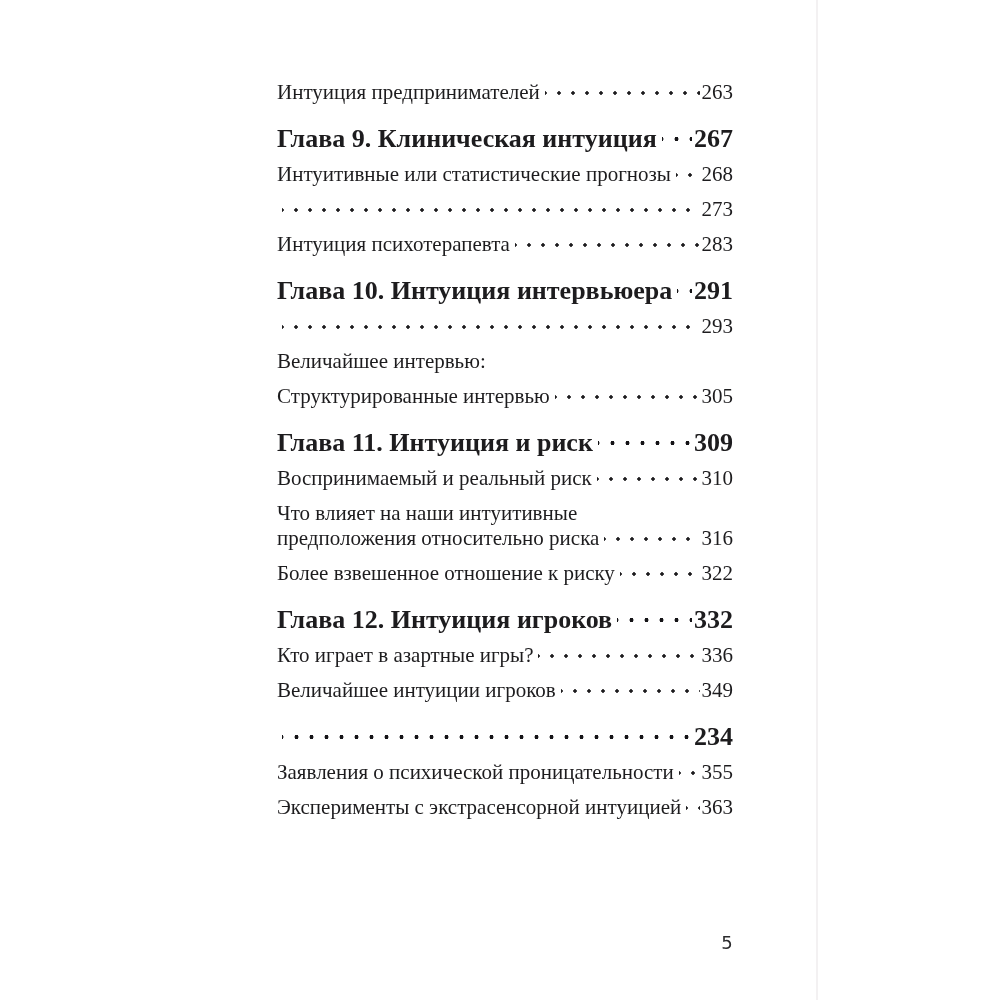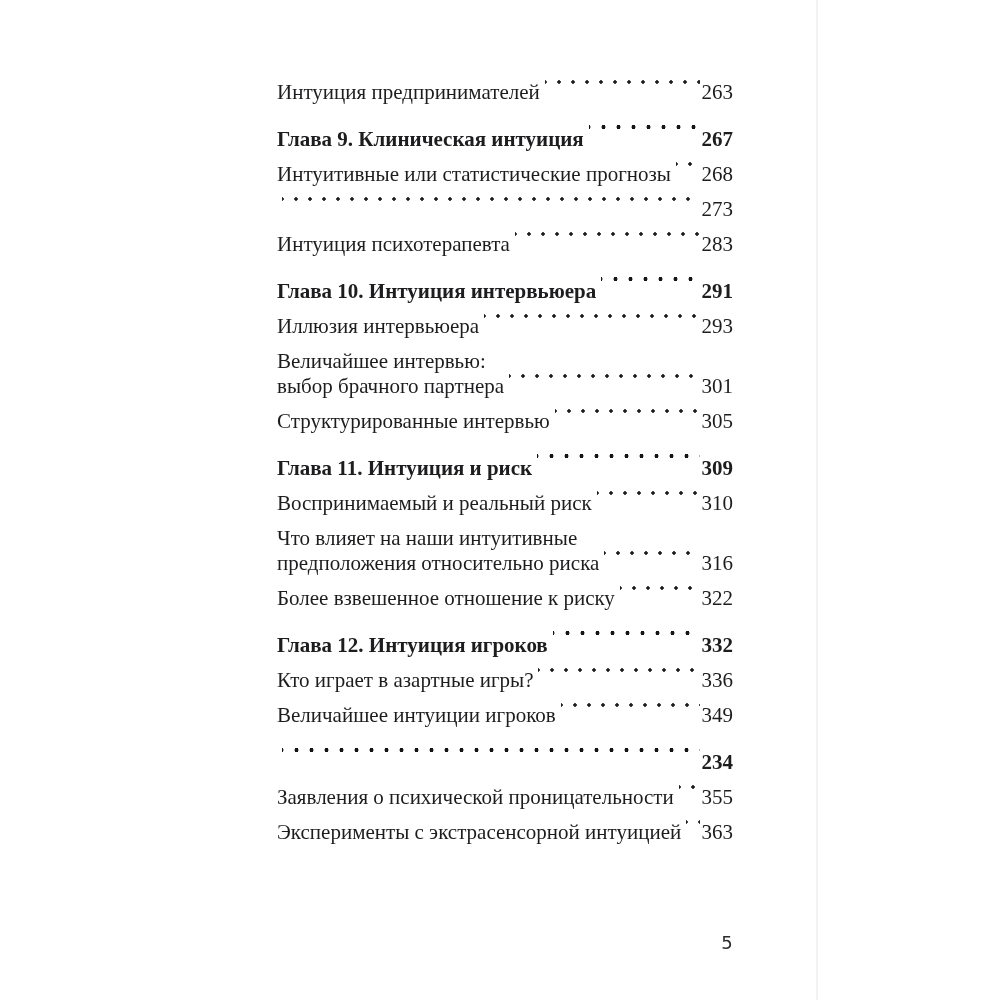--- a/index.html
+++ b/index.html
@@ -36,29 +36,29 @@
     width: 456px;
   }
   .entry {
     margin: 0 0 10px 0;
   }
   .entry.section {
     font-size: 21px;
     line-height: 25px;
   }
   .entry.chapter {
-    font-size: 21px;
+    font-size: 26px;
     line-height: 28px;
     font-weight: bold;
     margin-top: 20px;
     margin-bottom: 9px;
   }
   .line.row {
     display: flex;
-    align-items: flex-start;
+    align-items: center;
   }
   .title {
     white-space: nowrap;
   }
   
   .leader {
     flex: 1 1 auto;
     min-width: 10px;
     height: 4px;
     margin: 0 2px 0 5px;
@@ -126,32 +126,26 @@
       </div>
       <div class="entry chapter">
         <div class="line row">
           <span class="title">Глава 10. Интуиция интервьюера</span>
           <span class="leader"></span>
           <span class="pagenum">291</span>
         </div>
       </div>
       <div class="entry section">
         <div class="line row">
-          <span class="title">Иллюзия интервьюера</span>
           <span class="leader"></span>
           <span class="pagenum">293</span>
         </div>
       </div>
       <div class="entry section">
         <div class="line plain">Величайшее интервью:</div>
-        <div class="line row">
-          <span class="title">выбор брачного партнера</span>
-          <span class="leader"></span>
-          <span class="pagenum">301</span>
-        </div>
       </div>
       <div class="entry section">
         <div class="line row">
           <span class="title">Структурированные интервью</span>
           <span class="leader"></span>
           <span class="pagenum">305</span>
         </div>
       </div>
       <div class="entry chapter">
         <div class="line row">

